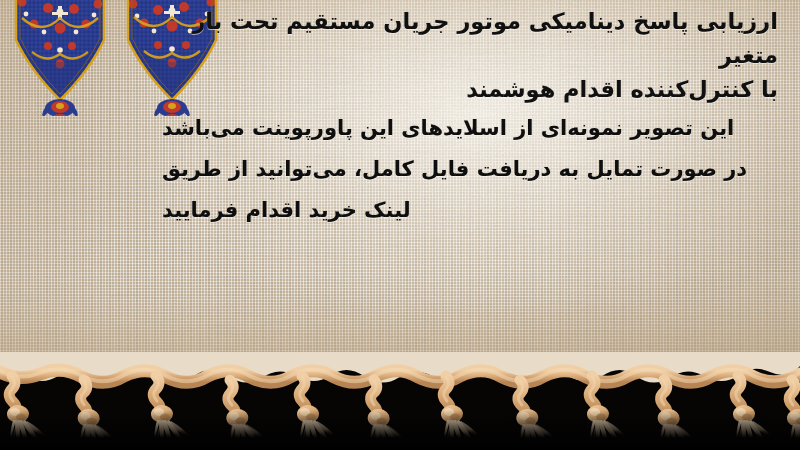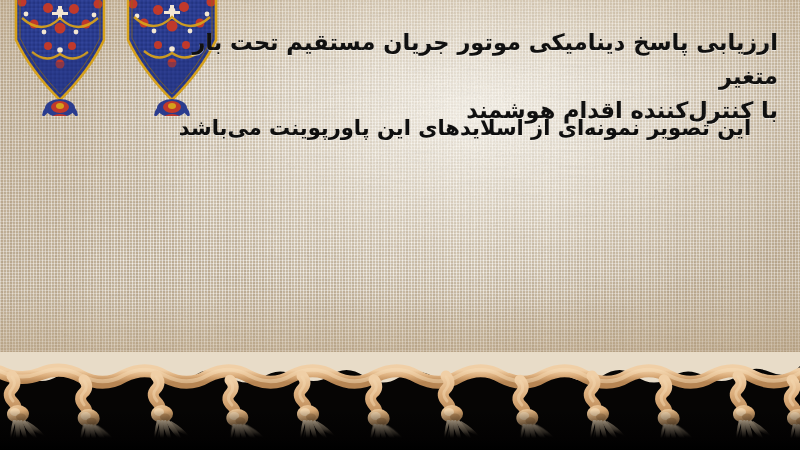--- a/index.html
+++ b/index.html
@@ -38,32 +38,32 @@
 
   
   .ornaments{position:absolute;left:0;top:-34px;width:260px;height:150px;}
   .orn{position:absolute;top:0;}
   .orn-a{left:14px;}
   .orn-b{left:126px;}
 
   
   .title-block{
     position:absolute;right:22px;top:4px;width:600px;
-    text-align:right;direction:rtl;margin-top:21px;
+    text-align:right;direction:rtl;
   }
   .title-line{
     color:#101010;
     font-size:22.5px;font-weight:700;line-height:34px;
     letter-spacing:.1px;
     text-shadow:0 1px 0 rgba(255,253,247,.55), 0 0 1px rgba(60,45,25,.25);
   }
 
   .body-block{
-    position:absolute;right:24px;top:108px;width:622px;
-    text-align:center;direction:rtl;
+    position:absolute;right:16px;top:108px;width:622px;
+    text-align:left;direction:rtl;
   }
   .body-line{
     color:#0e0e0e;
     font-size:21px;font-weight:700;line-height:41px;
     letter-spacing:.1px;
     text-shadow:0 1px 0 rgba(255,253,247,.5), 0 0 1px rgba(60,45,25,.22);
   }
 
   
   .fringe{
@@ -267,20 +267,21 @@
 
   </div>
 
   <div class="title-block">
     <div class="title-line">ارزیابی پاسخ دینامیکی موتور جریان مستقیم تحت بار متغیر</div>
     <div class="title-line">با کنترل‌کننده اقدام هوشمند</div>
   </div>
 
   <div class="body-block">
     <div class="body-line">این تصویر نمونه‌ای از اسلایدهای این پاورپوینت می‌باشد</div>
+    <div class="body-line">در صورت تمایل به دریافت فایل کامل، می‌توانید از طریق لینک خرید اقدام فرمایید</div>
   </div>
 
   <div class="fringe">
     <svg width="800" height="98" viewBox="0 0 800 98">
       <defs>
         <linearGradient id="ropeG" x1="0" y1="0" x2="0" y2="1">
           <stop offset="0%" stop-color="#f0cfa6"></stop>
           <stop offset="45%" stop-color="#dcae7c"></stop>
           <stop offset="100%" stop-color="#b68553"></stop>
         </linearGradient>

